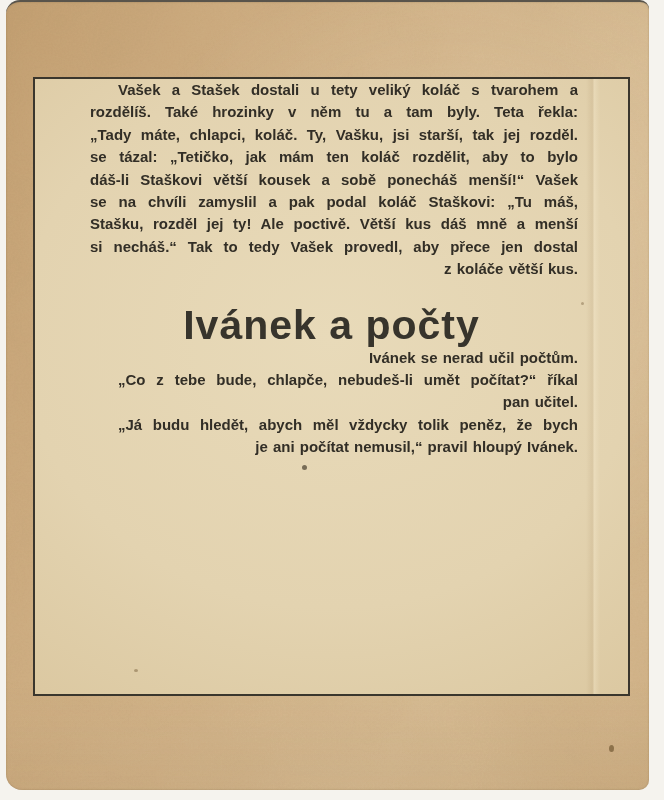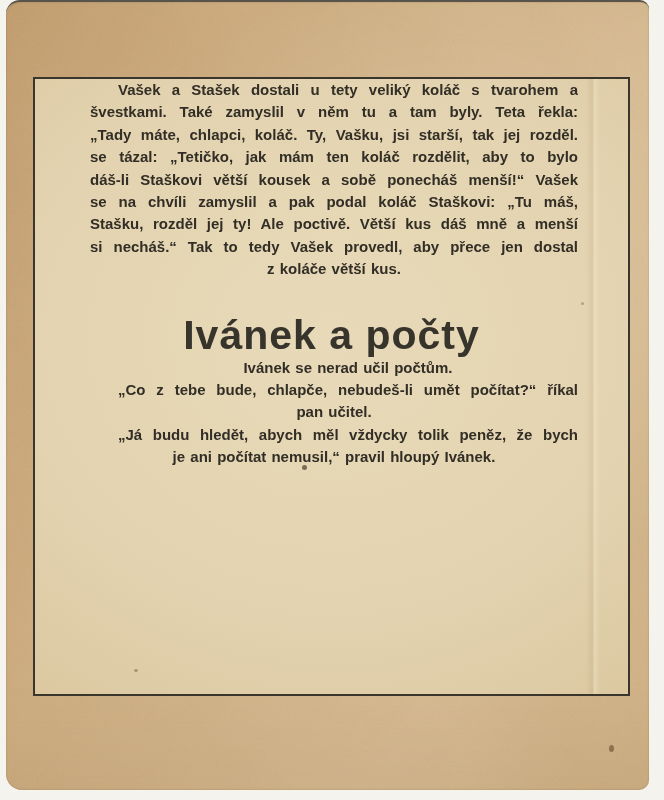--- a/index.html
+++ b/index.html
@@ -74,36 +74,36 @@
     margin: 0;
     text-align: center;
     font-family: "Liberation Sans", sans-serif;
     font-weight: 600;
     font-size: 41px;
     line-height: 44px;
     letter-spacing: 1px;
     color: #37342c;
   }
   .title-1 { margin-top: 42px; }
-  .title-2 { margin-top: 32px; }
+  .title-2 { margin-top: 22px; }
 
   .story-body {
     padding: 0 50px 0 55px;
   }
   .story-body-2 { margin-top: 0; }
 
   .line {
     font-family: "Liberation Sans", sans-serif;
     font-weight: 700;
     font-size: 15px;
     line-height: 22.4px;
     height: 22.4px;
     overflow: hidden;
     color: #322e26;
-    text-align: center;
+    text-align: right;
     word-spacing: 1px;
     white-space: nowrap;
   }
   .line.j {
     white-space: normal;
     text-align: justify;
     text-align-last: justify;
   }
   .line.indent { text-indent: 28px; }
 
@@ -146,21 +146,21 @@
   </svg>
 
   <div class="paper-sheen"></div>
 
   <div class="frame">
     <div class="crease"></div>
 
 
     <div class="story-body">
       <div class="line j indent">Vašek a Stašek dostali u tety veliký koláč s tvarohem a</div>
-      <div class="line j">švestkami. Také zamyslil v něm tu a tam byly. Teta řekla:</div>
+      <div class="line j">rozdělíš. Také hrozinky v něm tu a tam byly. Teta řekla:</div>
       <div class="line j">„Tady máte, chlapci, koláč. Ty, Vašku, jsi starší, tak jej rozděl.</div>
       <div class="line j">se tázal: „Tetičko, jak mám ten koláč rozdělit, aby to bylo</div>
       <div class="line j">dáš-li Staškovi větší kousek a sobě ponecháš menší!“ Vašek</div>
       <div class="line j">se na chvíli zamyslil a pak podal koláč Staškovi: „Tu máš,</div>
       <div class="line j">Stašku, rozděl jej ty! Ale poctivě. Větší kus dáš mně a menší</div>
       <div class="line j">si necháš.“ Tak to tedy Vašek provedl, aby přece jen dostal</div>
       <div class="line">z koláče větší kus.</div>
     </div>
 
     <h1 class="story-title title-2">Ivánek a počty</h1>

